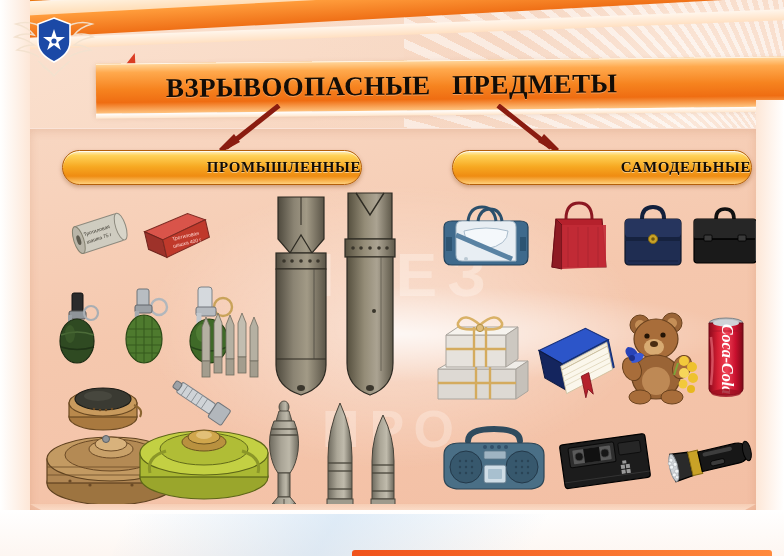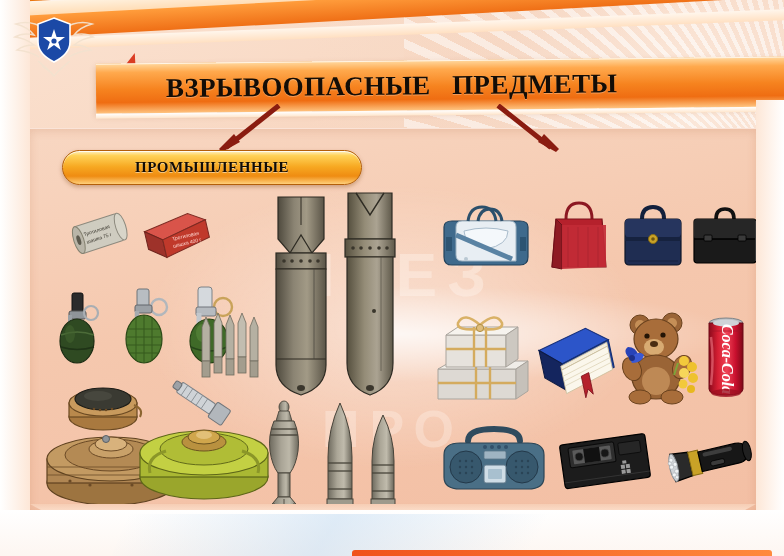--- a/index.html
+++ b/index.html
@@ -109,21 +109,21 @@
   }
 
   
   .pill {
     position: absolute; top: 150px; height: 35px;
     border-radius: 18px;
     background: linear-gradient(180deg,
       #fff0c2 0%, #ffd257 14%, #f7a821 48%, #ef8c12 76%, #ffcf7a 100%);
     border: 1.5px solid #b35f0a;
     box-shadow: 0 2px 4px rgba(120,60,5,.35), 0 1px 0 rgba(255,255,255,.8) inset;
-    display: flex; align-items: center; justify-content: center;
+    display: flex; align-items: center; justify-content: flex-end;
     z-index: 5;
   }
   .pill-left  { left: 62px;  width: 300px; }
   .pill-right { left: 452px; width: 300px; }
   .pill span {
     font-family: "Liberation Serif", serif;
     font-weight: 700; font-size: 15px;
     color: #120c05; letter-spacing: .6px;
     text-shadow: 0 1px 0 rgba(255,255,255,.5);
   }
@@ -237,20 +237,23 @@
         <path d="M277 3 L228 42"></path>
         <path d="M500 3 L549 42"></path>
       </g>
       <polygon points="222,48 240,38 234,30 219,45" fill="#8a1c10"></polygon>
       <polygon points="556,48 538,38 544,30 559,45" fill="#8a1c10"></polygon>
     </svg>
   </div>
 
   <div class="pill pill-left">
     <span>ПРОМЫШЛЕННЫЕ</span>
+  </div>
+  <div class="pill pill-right">
+    <span>САМОДЕЛЬНЫЕ</span>
   </div>
 
   <div class="panel">
     <div class="watermark">ПРЕЗ</div>
     <div class="watermark w2">ПРО</div>
     <div class="glow"></div>
 
     <div class="col col-left">
 
       <div class="item" style="left:38px; top:80px;">

